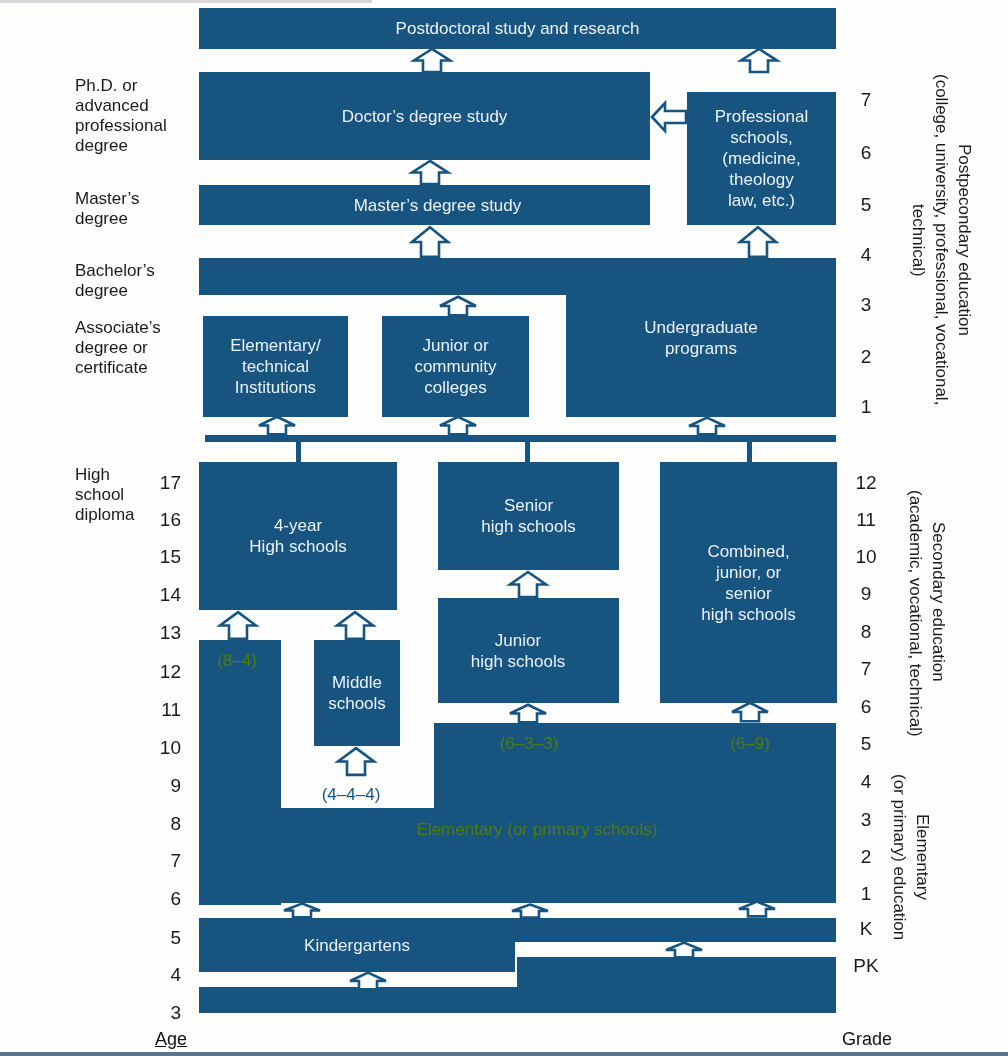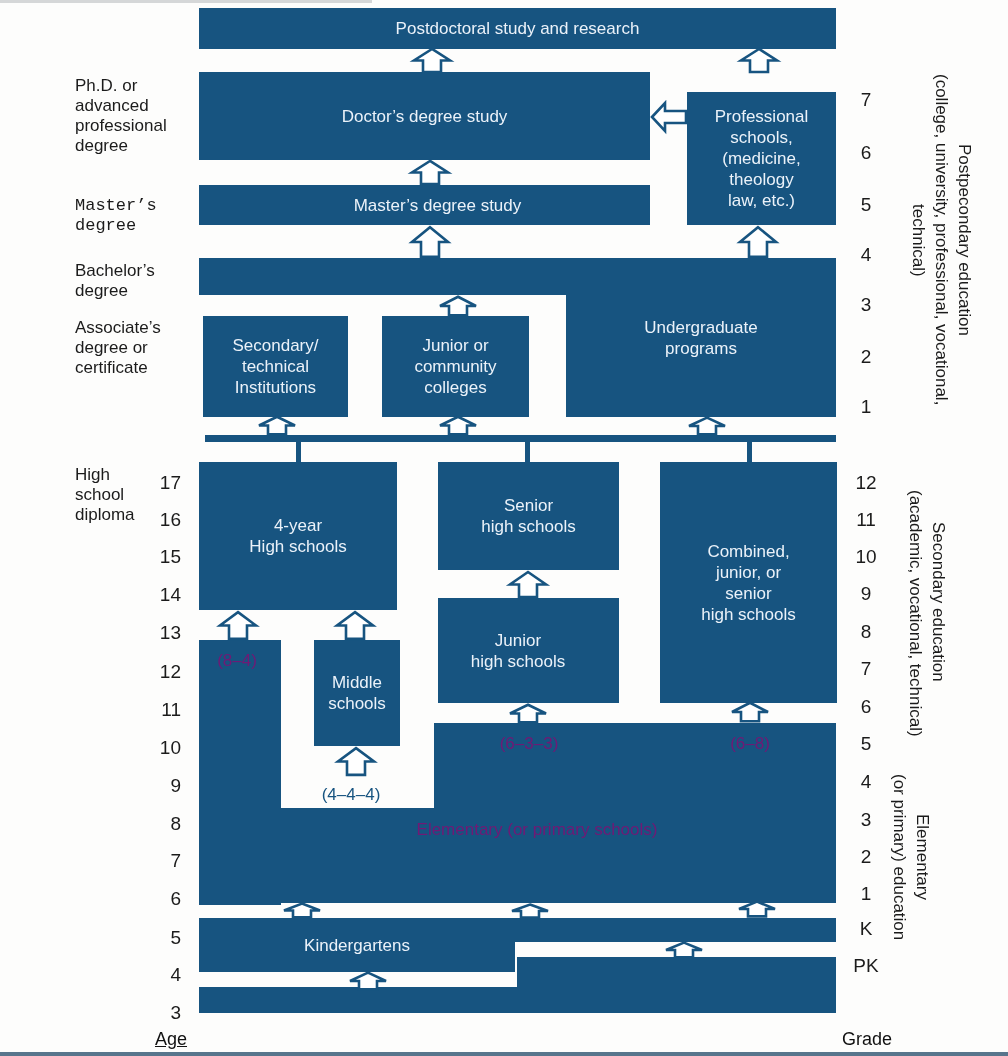--- a/index.html
+++ b/index.html
@@ -9,21 +9,21 @@
   }
   .layer{position:absolute;left:0;top:0;width:100%;height:100%;}
   .rect{position:absolute;background:#175480;}
   .box-label{
     position:absolute;display:flex;flex-direction:column;justify-content:center;
     align-items:center;text-align:center;color:#ebf2f9;font-size:17px;line-height:21px;
     white-space:nowrap;
   }
   .arrow{position:absolute;overflow:visible;}
   .note{position:absolute;transform:translate(-50%,-50%);font-size:17px;white-space:nowrap;}
-  .note.light{color:#701a75;text-align:center;}
+  .note.light{color:#4d7c0f;text-align:center;}
   .note.dark{color:#175480;}
   .num{position:absolute;font-size:19px;color:#1b1b1b;line-height:22px;}
   .age-num{left:137px;width:44px;text-align:right;}
   .grade-num{left:840px;width:52px;text-align:center;}
   .left-label{position:absolute;left:75px;font-size:17px;line-height:20px;color:#1b1b1b;}
   .left-label div{white-space:nowrap;}
   .side-label{
     position:absolute;writing-mode:vertical-rl;text-orientation:mixed;
     font-size:17px;line-height:23px;color:#1b1b1b;text-align:center;
   }
@@ -60,21 +60,21 @@
         <span>Master’s degree study</span>
       </div>
       <div class="rect" style="left: 199px; top: 258px; width: 637px; height: 37px;"></div>
       <div class="rect" style="left: 566px; top: 258px; width: 270px; height: 159px;"></div>
       <div class="box-label" style="left: 566px; top: 258px; width: 270px; height: 159px;">
         <span>Undergraduate</span>
         <span>programs</span>
       </div>
       <div class="rect" style="left: 203px; top: 316px; width: 145px; height: 101px;"></div>
       <div class="box-label" style="left: 203px; top: 316px; width: 145px; height: 101px;">
-        <span>Secondary/</span>
+        <span>Elementary/</span>
         <span>technical</span>
         <span>Institutions</span>
       </div>
       <div class="rect" style="left: 382px; top: 316px; width: 147px; height: 101px;"></div>
       <div class="box-label" style="left: 382px; top: 316px; width: 147px; height: 101px;">
         <span>Junior or</span>
         <span>community</span>
         <span>colleges</span>
       </div>
       <div class="rect" style="left: 205px; top: 435px; width: 631px; height: 7px;"></div>
@@ -180,32 +180,32 @@
       <svg class="arrow" viewBox="0 0 38 26" preserveAspectRatio="none" style="left: 665px; top: 942px; width: 38px; height: 16px;">
         <polygon points="19,1 37,13 28,13 28,25 10,25 10,13 1,13" fill="#ffffff" stroke="#175480" stroke-width="2.6" stroke-linejoin="miter" vector-effect="non-scaling-stroke"></polygon>
       </svg>
       <svg class="arrow" viewBox="0 0 38 26" preserveAspectRatio="none" style="left: 349px; top: 972px; width: 38px; height: 18px;">
         <polygon points="19,1 37,13 28,13 28,25 10,25 10,13 1,13" fill="#ffffff" stroke="#175480" stroke-width="2.6" stroke-linejoin="miter" vector-effect="non-scaling-stroke"></polygon>
       </svg>
     </div>
   <div class="layer" id="layer-annotations">
       <span class="note light" style="left: 237px; top: 661px;">(8–4)</span>
       <span class="note light" style="left: 529px; top: 744px;">(6–3–3)</span>
-      <span class="note light" style="left: 750px; top: 744px;">(6–8)</span>
+      <span class="note light" style="left: 750px; top: 744px;">(6–9)</span>
       <span class="note dark" style="left: 351px; top: 795px;">(4–4–4)</span>
       <span class="note light" style="left: 537px; top: 830px;">Elementary (or primary schools)</span>
     </div>
   <div class="layer" id="layer-left-labels">
       <div class="left-label" style="top: 76px;">
         <div>Ph.D. or</div>
         <div>advanced</div>
         <div>professional</div>
         <div>degree</div>
       </div>
-      <div class="left-label" style="top: 196px; font-family: Liberation Mono, monospace;">
+      <div class="left-label" style="top: 189px;">
         <div>Master’s</div>
         <div>degree</div>
       </div>
       <div class="left-label" style="top: 261px;">
         <div>Bachelor’s</div>
         <div>degree</div>
       </div>
       <div class="left-label" style="top: 318px;">
         <div>Associate’s</div>
         <div>degree or</div>

